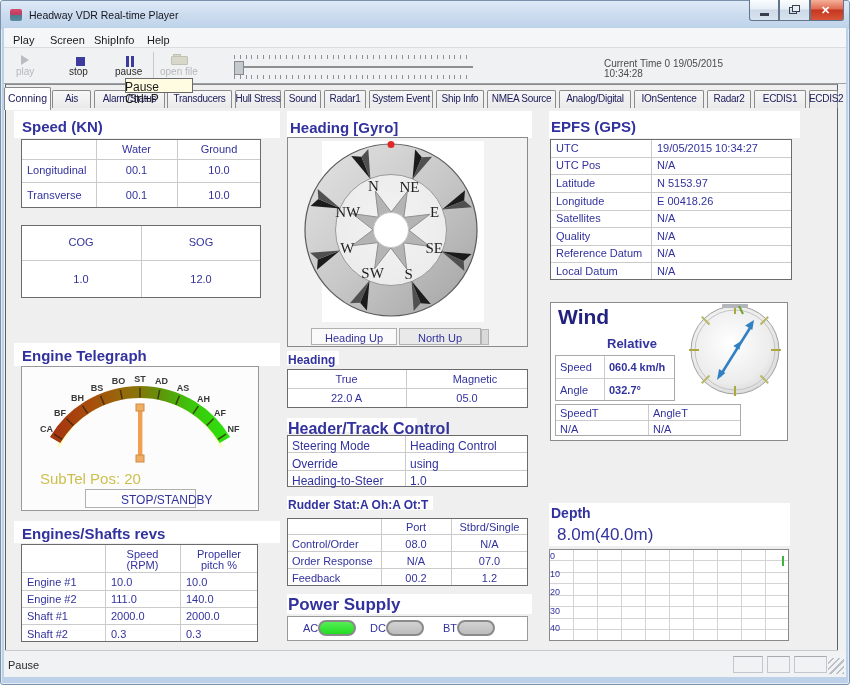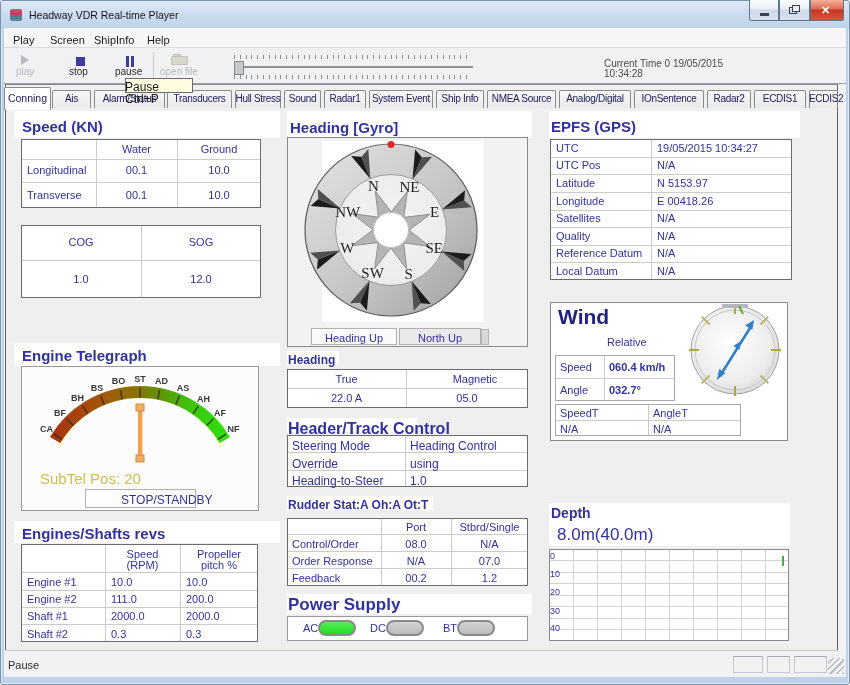--- a/index.html
+++ b/index.html
@@ -164,21 +164,21 @@
 <div class="a" style="left:180px;top:545px;width:1px;height:96px;background:#cbcbcb;"></div>
 <div class="a" style="left:105px;top:549px;width:75px;font-size:11px;color:#32329e;text-align:center;white-space:nowrap;line-height:1;">Speed</div>
 <div class="a" style="left:105px;top:560px;width:75px;font-size:11px;color:#32329e;text-align:center;white-space:nowrap;line-height:1;">(RPM)</div>
 <div class="a" style="left:180px;top:549px;width:78px;font-size:11px;color:#32329e;text-align:center;white-space:nowrap;line-height:1;">Propeller</div>
 <div class="a" style="left:180px;top:560px;width:78px;font-size:11px;color:#32329e;text-align:center;white-space:nowrap;line-height:1;">pitch %</div>
 <div class="a" style="left:27px;top:577px;font-size:11px;color:#32329e;white-space:nowrap;line-height:1;">Engine #1</div>
 <div class="a" style="left:111px;top:577px;font-size:11px;color:#32329e;white-space:nowrap;line-height:1;">10.0</div>
 <div class="a" style="left:186px;top:577px;font-size:11px;color:#32329e;white-space:nowrap;line-height:1;">10.0</div>
 <div class="a" style="left:27px;top:594px;font-size:11px;color:#32329e;white-space:nowrap;line-height:1;">Engine #2</div>
 <div class="a" style="left:111px;top:594px;font-size:11px;color:#32329e;white-space:nowrap;line-height:1;">111.0</div>
-<div class="a" style="left:186px;top:594px;font-size:11px;color:#32329e;white-space:nowrap;line-height:1;">200.0</div>
+<div class="a" style="left:186px;top:594px;font-size:11px;color:#32329e;white-space:nowrap;line-height:1;">140.0</div>
 <div class="a" style="left:27px;top:611px;font-size:11px;color:#32329e;white-space:nowrap;line-height:1;">Shaft #1</div>
 <div class="a" style="left:111px;top:611px;font-size:11px;color:#32329e;white-space:nowrap;line-height:1;">2000.0</div>
 <div class="a" style="left:186px;top:611px;font-size:11px;color:#32329e;white-space:nowrap;line-height:1;">2000.0</div>
 <div class="a" style="left:27px;top:629px;font-size:11px;color:#32329e;white-space:nowrap;line-height:1;">Shaft #2</div>
 <div class="a" style="left:111px;top:629px;font-size:11px;color:#32329e;white-space:nowrap;line-height:1;">0.3</div>
 <div class="a" style="left:186px;top:629px;font-size:11px;color:#32329e;white-space:nowrap;line-height:1;">0.3</div>
 <div class="a" style="left:287px;top:111px;width:245px;height:27px;background:#fff;"></div>
 <div class="a" style="left:290px;top:120px;font-size:15px;color:#32329e;font-weight:bold;white-space:nowrap;line-height:1;">Heading [Gyro]</div>
 <div class="a" style="left:287px;top:137px;width:241px;height:210px;border:1px solid #8a8a8a;background:#f2f2f2;"></div>
 <svg class="a" style="left:287px;top:137px;" width="241" height="210" viewBox="0 0 241 210">
@@ -300,21 +300,21 @@
 <div class="a" style="left:556px;top:213px;font-size:11px;color:#32329e;white-space:nowrap;line-height:1;">Satellites</div>
 <div class="a" style="left:657px;top:213px;font-size:11px;color:#32329e;white-space:nowrap;line-height:1;">N/A</div>
 <div class="a" style="left:556px;top:231px;font-size:11px;color:#32329e;white-space:nowrap;line-height:1;">Quality</div>
 <div class="a" style="left:657px;top:231px;font-size:11px;color:#32329e;white-space:nowrap;line-height:1;">N/A</div>
 <div class="a" style="left:556px;top:248px;font-size:11px;color:#32329e;white-space:nowrap;line-height:1;">Reference Datum</div>
 <div class="a" style="left:657px;top:248px;font-size:11px;color:#32329e;white-space:nowrap;line-height:1;">N/A</div>
 <div class="a" style="left:556px;top:266px;font-size:11px;color:#32329e;white-space:nowrap;line-height:1;">Local Datum</div>
 <div class="a" style="left:657px;top:266px;font-size:11px;color:#32329e;white-space:nowrap;line-height:1;">N/A</div>
 <div class="a" style="left:550px;top:302px;width:238px;height:139px;border:1px solid #8a8a8a;background:#fff;"></div>
 <div class="a" style="left:558px;top:306px;font-size:21px;color:#22227e;font-weight:bold;white-space:nowrap;line-height:1;">Wind</div>
-<div class="a" style="left:607px;top:337px;font-size:11px;color:#32329e;font-weight:normal;white-space:nowrap;line-height:1;">Relative</div>
+<div class="a" style="left:607px;top:337px;font-size:13px;color:#32329e;font-weight:bold;white-space:nowrap;line-height:1;">Relative</div>
 <div class="a" style="left:555px;top:355px;width:120px;height:46px;border:1px solid #a9a9a9;background:#fff;"></div>
 <div class="a" style="left:556px;top:378px;width:118px;height:1px;background:#cbcbcb;"></div>
 <div class="a" style="left:604px;top:356px;width:1px;height:44px;background:#cbcbcb;"></div>
 <div class="a" style="left:560px;top:362px;font-size:11px;color:#32329e;white-space:nowrap;line-height:1;">Speed</div>
 <div class="a" style="left:609px;top:362px;font-size:11px;color:#32329e;font-weight:bold;white-space:nowrap;line-height:1;">060.4 km/h</div>
 <div class="a" style="left:560px;top:385px;font-size:11px;color:#32329e;white-space:nowrap;line-height:1;">Angle</div>
 <div class="a" style="left:609px;top:385px;font-size:11px;color:#32329e;font-weight:bold;white-space:nowrap;line-height:1;">032.7°</div>
 <div class="a" style="left:555px;top:404px;width:186px;height:32px;border:1px solid #a9a9a9;background:#fff;"></div>
 <div class="a" style="left:556px;top:420px;width:184px;height:1px;background:#cbcbcb;"></div>
 <div class="a" style="left:648px;top:405px;width:1px;height:30px;background:#cbcbcb;"></div>

